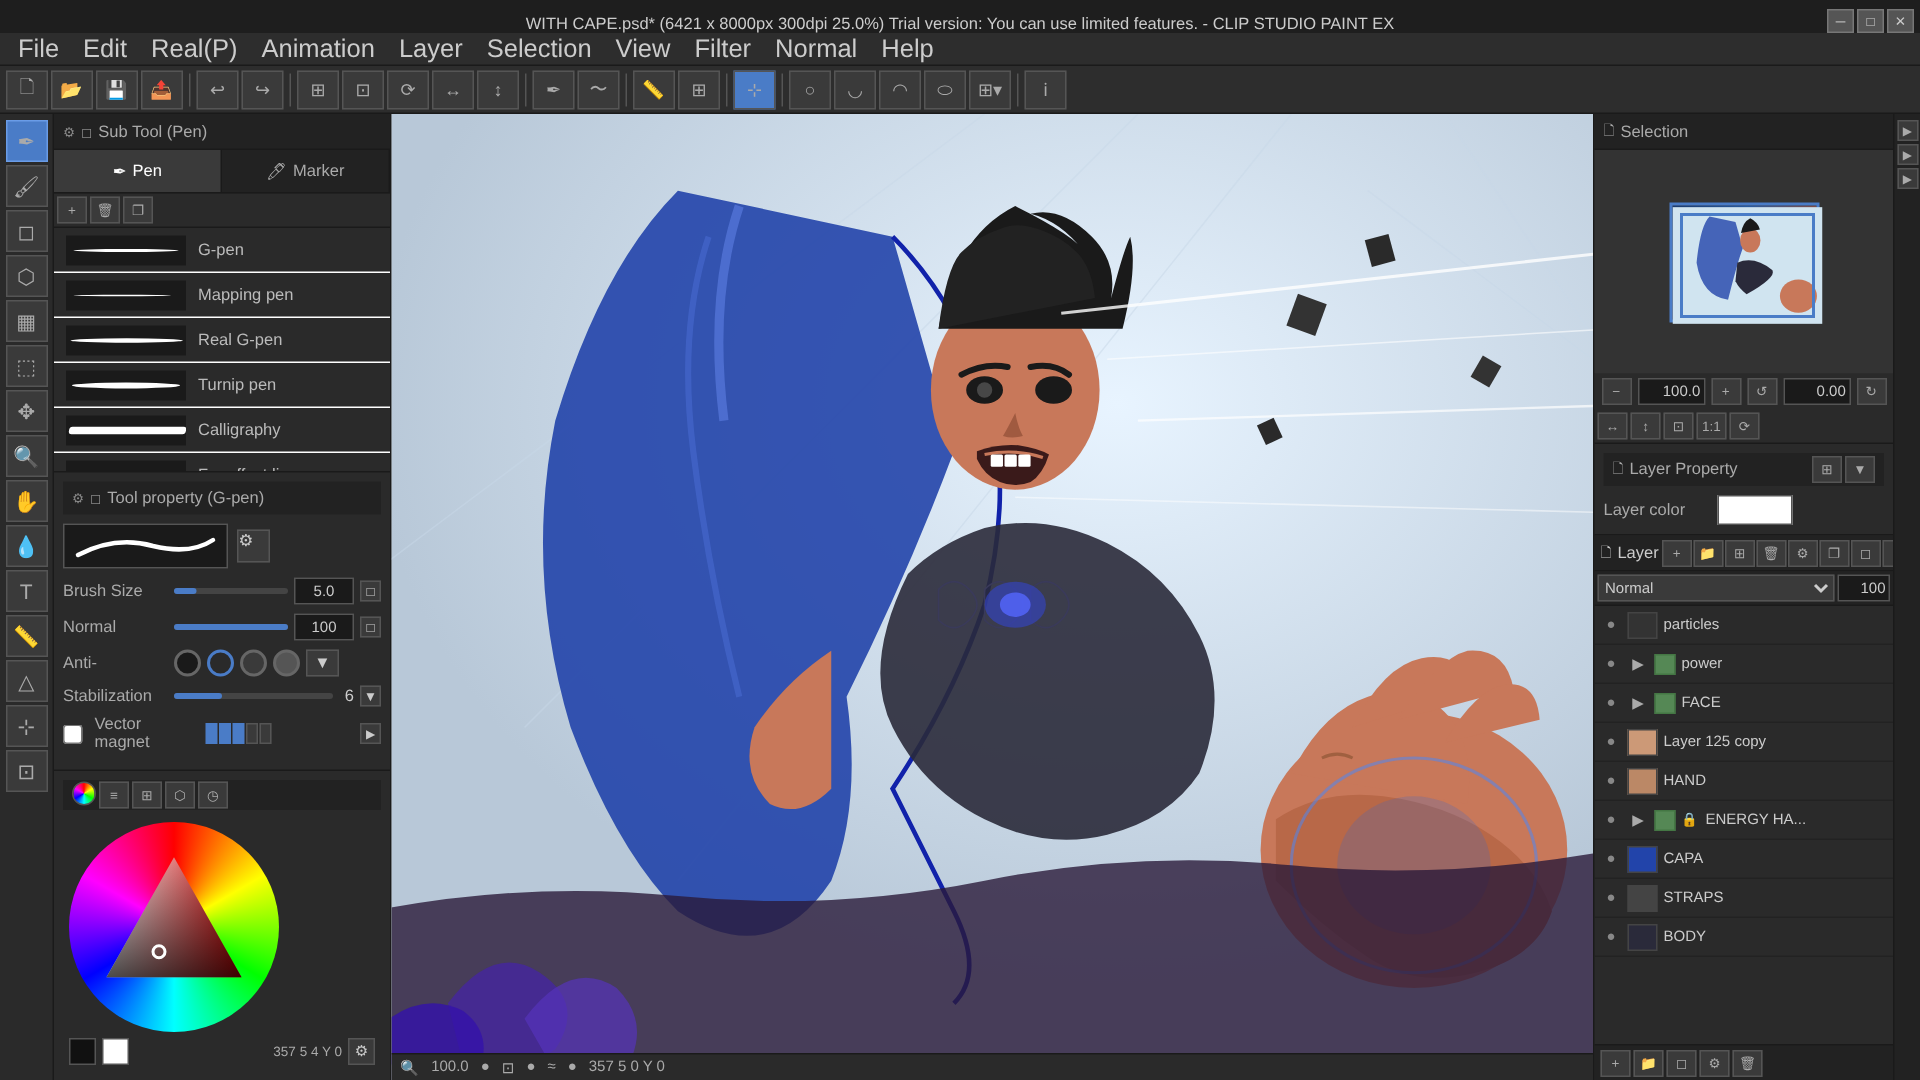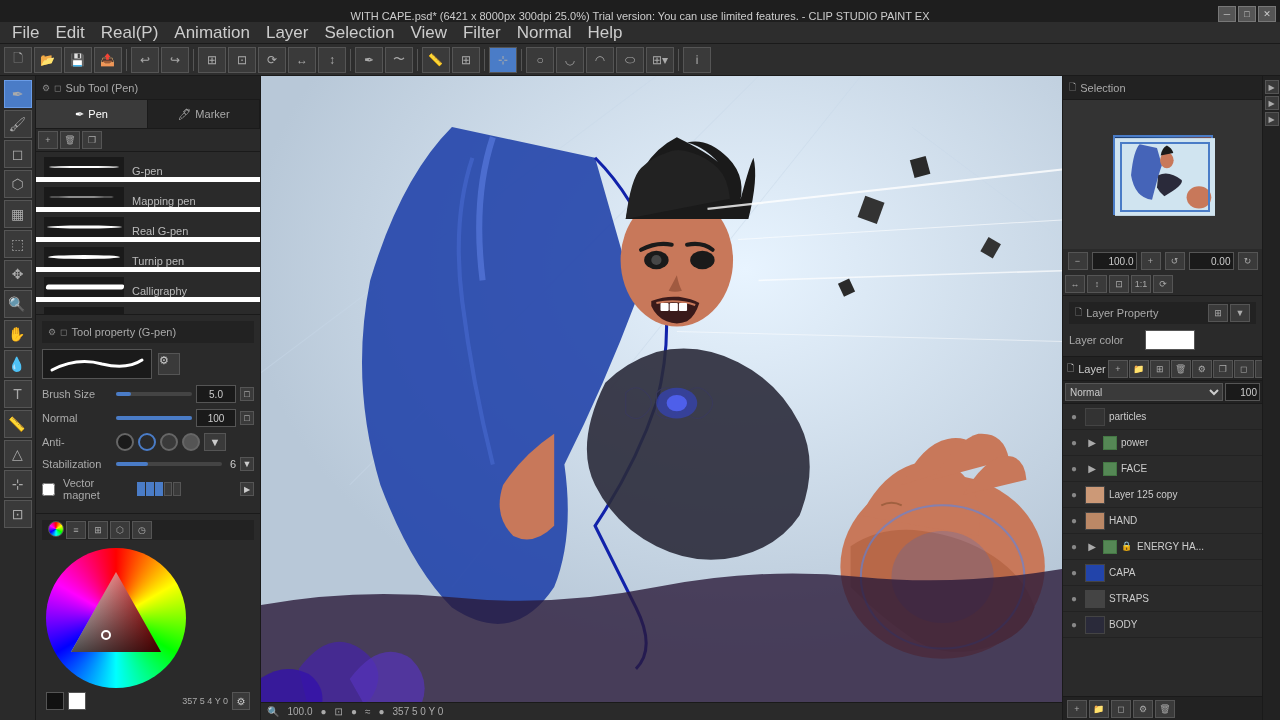--- a/index.html
+++ b/index.html
@@ -27,21 +27,21 @@
     .tool-btn { width: 28px; height: 28px; background: #3a3a3a; border: 1px solid #555; display: flex; align-items: center; justify-content: center; cursor: pointer; font-size: 14px; color: #aaa; }
     .tool-btn.active { background: #4a7cc7; border-color: #6a9ce7; }
 
     
     #sub-panel { width: 225px; background: #2a2a2a; border-right: 1px solid #1a1a1a; display: flex; flex-direction: column; flex-shrink: 0; overflow: hidden; }
     #sub-panel-header { height: 24px; background: #222; display: flex; align-items: center; padding: 0 6px; gap: 4px; border-bottom: 1px solid #1a1a1a; font-size: 11px; color: #aaa; }
     .sub-tabs { display: flex; background: #222; border-bottom: 1px solid #1a1a1a; }
     .sub-tab { flex: 1; height: 28px; display: flex; align-items: center; justify-content: center; cursor: pointer; font-size: 11px; color: #aaa; border-right: 1px solid #1a1a1a; }
     .sub-tab.active { background: #3a3a3a; color: #fff; }
     .brush-list { flex: 1; overflow-y: auto; }
-    .brush-item { height: 30px; display: flex; align-items: flex-end; padding: 0 8px; cursor: pointer; border-bottom: 5px solid #ffffff; }
+    .brush-item { height: 30px; display: flex; align-items: center; padding: 0 8px; cursor: pointer; border-bottom: 1px solid #ffffff; }
     .brush-item .brush-preview { width: 80px; height: 20px; background: #1a1a1a; margin-right: 8px; position: relative; overflow: hidden; }
     .brush-stroke { position: absolute; top: 50%; transform: translateY(-50%); height: 3px; background: #fff; border-radius: 50%; }
     .brush-item .brush-name { color: #bbb; font-size: 11px; }
 
     
     #tool-prop { background: #2a2a2a; border-top: 1px solid #1a1a1a; padding: 6px; }
     #tool-prop-header { height: 22px; background: #222; display: flex; align-items: center; padding: 0 6px; font-size: 11px; color: #aaa; margin-bottom: 6px; }
     .prop-row { display: flex; align-items: center; margin-bottom: 6px; gap: 4px; }
     .prop-label { width: 70px; font-size: 11px; color: #aaa; }
     .prop-slider { flex: 1; height: 4px; background: #444; border-radius: 2px; position: relative; }

